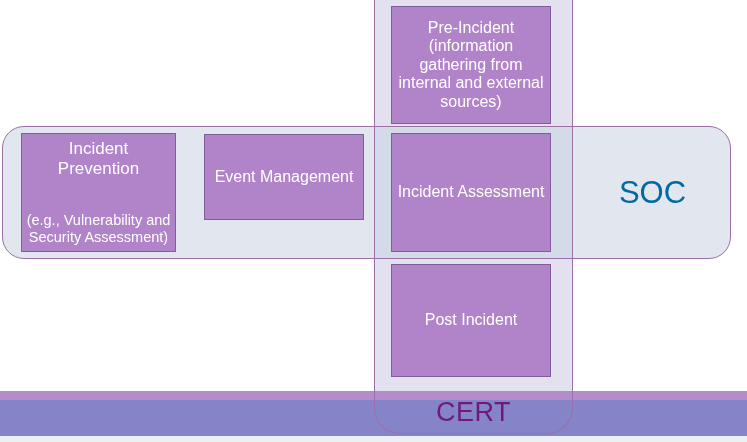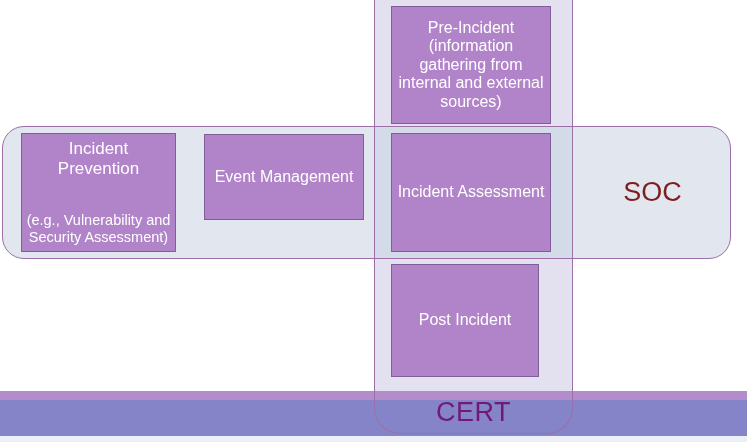--- a/index.html
+++ b/index.html
@@ -96,22 +96,22 @@
 
   .soc-label {
     position: absolute;
     left: 574px;
     top: 126px;
     width: 157px;
     height: 133px;
     display: flex;
     align-items: center;
     justify-content: center;
-    color: #7f1d1d;
-    font-size: 27px;
+    color: #0369a1;
+    font-size: 31px;
     z-index: 6;
   }
 
   
   .pbox {
     position: absolute;
     background: #b184c9;
     border: 1.2px solid #7f5f96;
     box-sizing: border-box;
     display: flex;
@@ -156,21 +156,21 @@
   #box-incident-management {
     left: 391px;
     top: 133px;
     width: 160px;
     height: 119px;
     font-size: 16px;
   }
   #box-post-incident {
     left: 391px;
     top: 264px;
-    width: 148px;
+    width: 160px;
     height: 113px;
     font-size: 16px;
   }
 
   
   .bottom-thin {
     position: absolute;
     left: 0;
     top: 391px;
     width: 747px;

